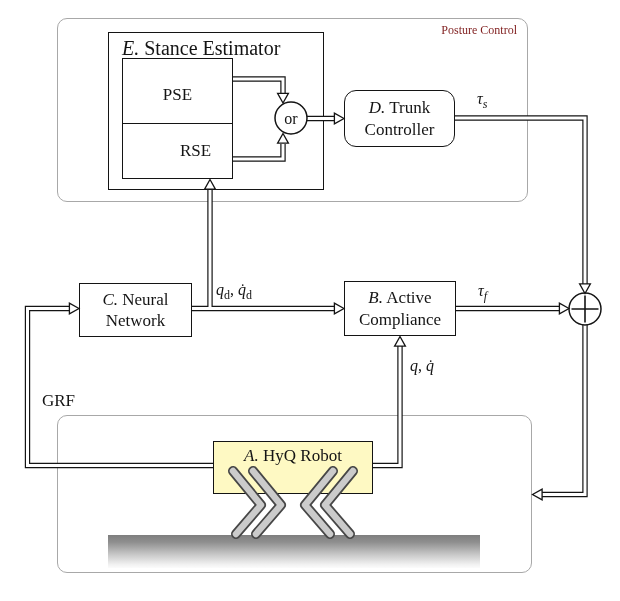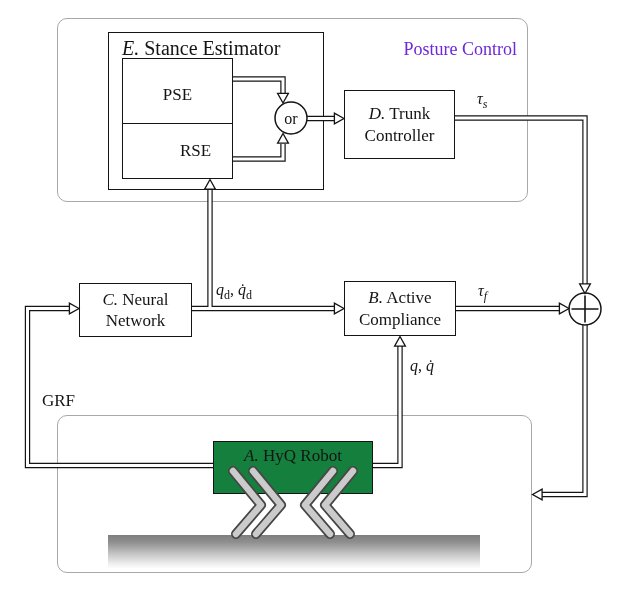--- a/index.html
+++ b/index.html
@@ -14,44 +14,44 @@
   }
   
   .gbox {
     position: absolute;
     border: 1.6px solid #a8a8a8;
     border-radius: 10px;
     background: transparent;
   }
   .glabel {
     position: absolute;
-    top: 20px; right: 10px;
-    font-size: 18px;
-    color: #6d28d9;
+    top: 4px; right: 10px;
+    font-size: 12px;
+    color: #7f1d1d;
     white-space: nowrap;
   }
   
   .wbox {
     position: absolute;
     background: #fff;
     border: 1.5px solid #141414;
     display: flex;
     flex-direction: column;
     align-items: center;
     justify-content: center;
     text-align: center;
     font-size: 17px;
     line-height: 1.25;
     white-space: nowrap;
   }
   .stance-box { position: absolute; background: #fff; border: 1.5px solid #141414; }
   .stance-label { position: absolute; left: 13px; top: 4px; font-size: 20px; white-space: nowrap; }
   .robot-box {
     position: absolute;
-    background: #15803d;
+    background: #fef9c3;
     border: 1.5px solid #141414;
     text-align: center;
     font-size: 17px;
     padding-top: 4px;
   }
   .ground {
     position: absolute;
     background: linear-gradient(to bottom, #7e7e7e 0%, #8f8f8f 22%, #c9c9c9 60%, #f2f2f2 90%, #fbfbfb 100%);
   }
   .sig {
@@ -96,21 +96,21 @@
   </div>
 
   <div class="wbox" style="left:122px; top:58px; width:111px; height:73px;">
     <div>PSE</div>
   </div>
 
   <div class="wbox" style="left:122px; top:123px; width:111px; height:56px;padding-left:36px;">
     <div>RSE</div>
   </div>
 
-  <div class="wbox" style="left:344px; top:90px; width:111px; height:69px;">
+  <div class="wbox" style="left:344px; top:90px; width:111px; height:57px;border-radius:12px;">
     <div><i class="pfx">D.</i><span> Trunk</span></div>
     <div>Controller</div>
   </div>
 
   <div class="wbox" style="left:79px; top:283px; width:113px; height:54px;">
     <div><i class="pfx">C.</i><span> Neural</span></div>
     <div>Network</div>
   </div>
 
   <div class="wbox" style="left:344px; top:281px; width:112px; height:55px;">

